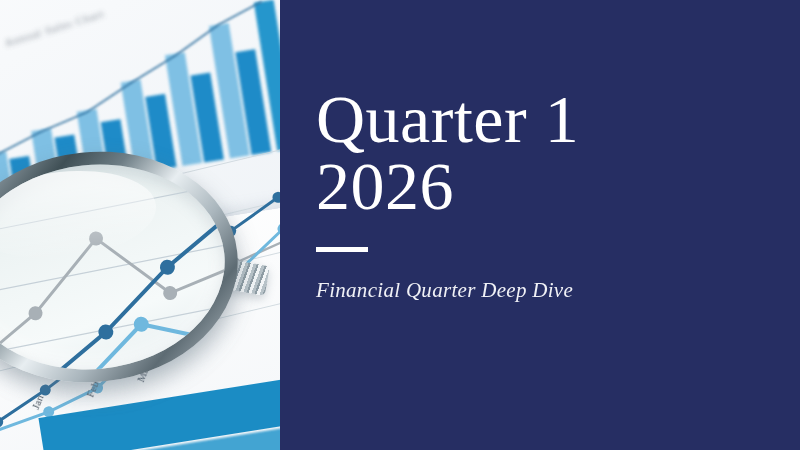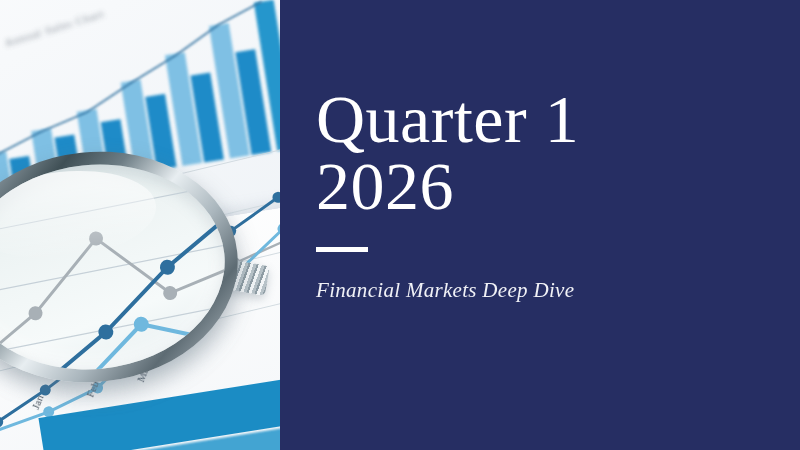--- a/index.html
+++ b/index.html
@@ -387,17 +387,17 @@
         </div>
       </div>
     </div>
   </div>
 
   <div class="navy-panel">
     <div class="title-block">
       <h1 class="slide-title">Quarter 1
 2026</h1>
       <div class="divider"></div>
-      <div class="slide-subtitle">Financial Markets Deep Dive</div>
+      <div class="slide-subtitle">Financial Quarter Deep Dive</div>
     </div>
   </div>
 
 </div>
 
 </body></html>

